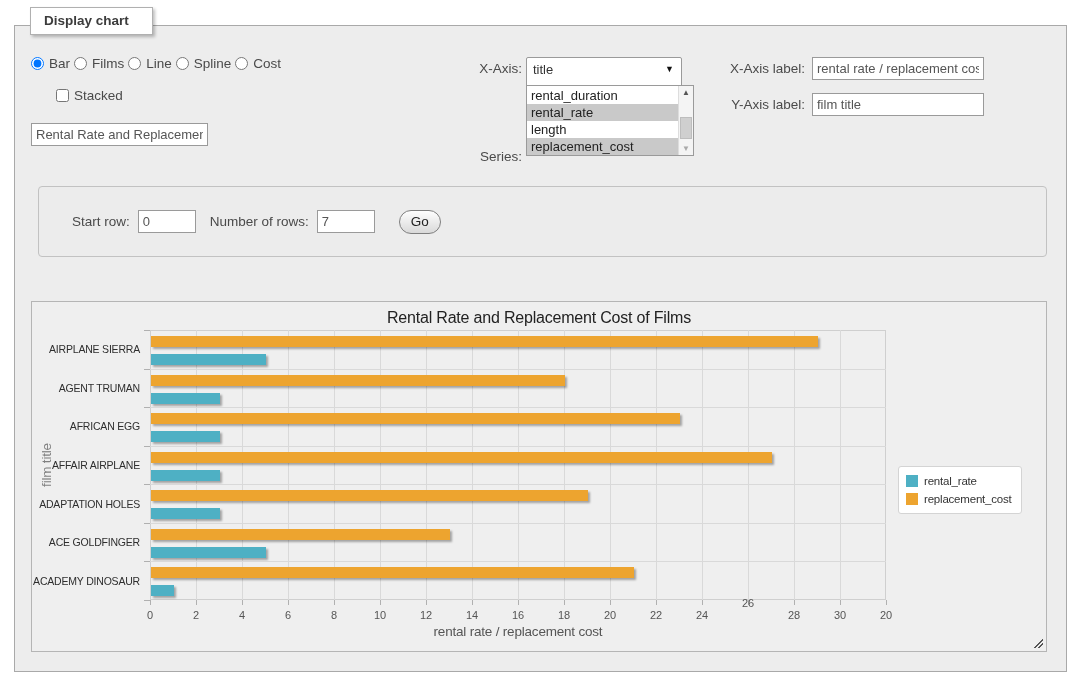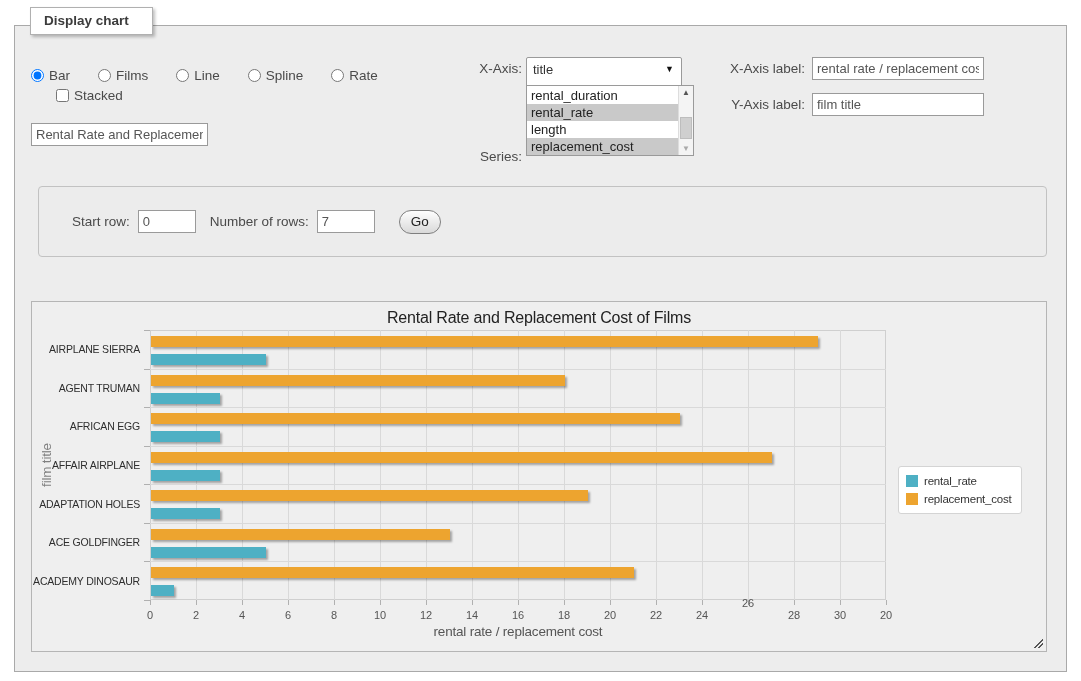--- a/index.html
+++ b/index.html
@@ -9,21 +9,21 @@
   .fieldset { position:absolute; left:14px; top:25px; width:1053px; height:647px;
     background:#ededed; border:1px solid #a9a9a9; }
 
   .legend-box { position:absolute; left:15px; top:-19px; background:#fff;
     border:1px solid #b0b0b0; padding:5px 23px 6px 13px; font-size:13.5px;
     font-weight:bold; color:#3c3c3c; box-shadow:2px 2px 3px rgba(0,0,0,.25); }
 
   .ctl { position:absolute; font-size:13.5px; color:#4a4a4a; }
   .lbl { position:absolute; font-size:13.5px; color:#4a4a4a; text-align:right; }
 
-  .type-row { display:flex; align-items:flex-end; gap:28px;margin-top:12px; }
+  .type-row { display:flex; align-items:flex-end; gap:4px; }
   .type-row label, .stacked-row label { display:flex; align-items:center; gap:5px; cursor:default; }
   input[type=radio], input[type=checkbox] { width:13px; height:13px; margin:0; }
 
   input[type=text] { border:1px solid #9a9a9a; background:#fff; color:#555;
     font-family:"Liberation Sans",sans-serif; font-size:13px; padding:3px 4px; height:23px; }
 
   .select-box { position:absolute; width:156px; height:40px; background:#fff;
     border:1px solid #9a9a9a; border-radius:2px; font-size:13px; color:#333; }
   .select-box .val { position:absolute; left:6px; top:4px; }
   .select-box .arrow { position:absolute; right:7px; top:6px; font-size:9px; color:#111; }
@@ -96,21 +96,21 @@
       <label>
         <input type="radio" name="chartType" style="">
         <span>Line</span>
       </label>
       <label>
         <input type="radio" name="chartType" style="">
         <span>Spline</span>
       </label>
       <label>
         <input type="radio" name="chartType" style="">
-        <span>Rate</span>
+        <span>Cost</span>
       </label>
     </div>
 
   <div class="ctl stacked-row" style="left:16px; top:62px;margin-left:25px;">
     <label>
       <input type="checkbox" id="stacked-cb" style="">
       <span>Stacked</span>
     </label>
   </div>
 

